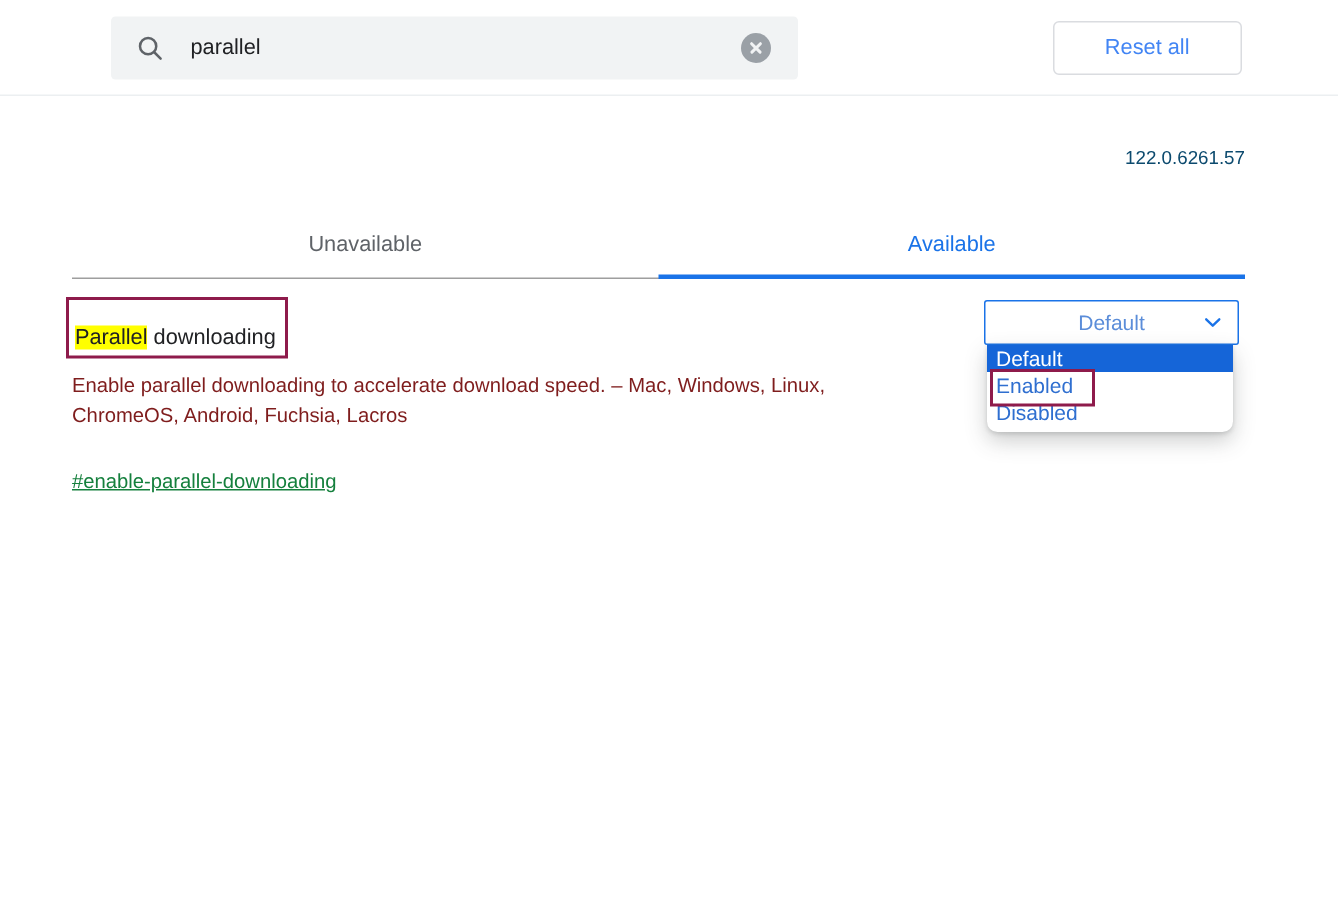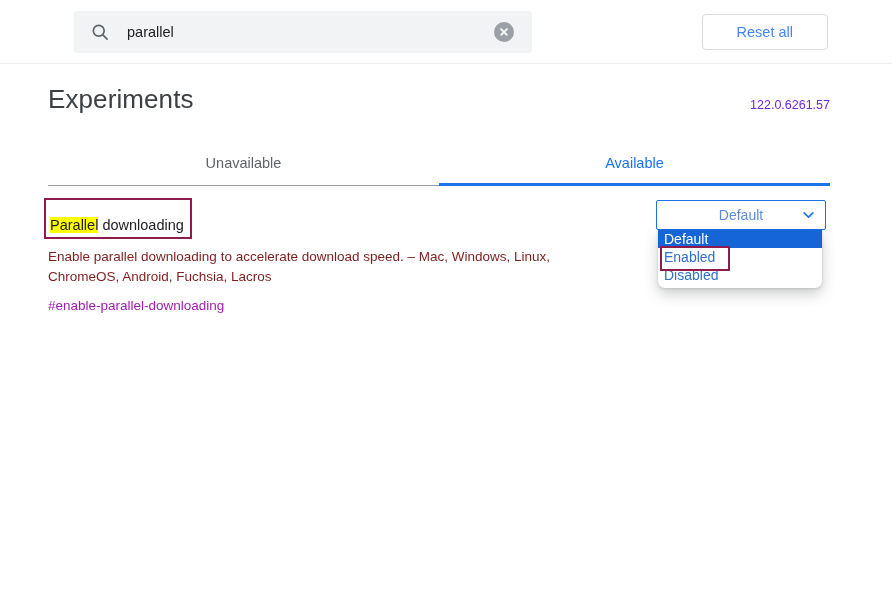--- a/index.html
+++ b/index.html
@@ -110,21 +110,21 @@
     left: 0; top: 0;
     font-size: 26px;
     font-weight: 400;
     color: #3c4043;
     letter-spacing: .1px;
   }
   .version {
     position: absolute;
     right: 0; top: 14px;
     font-size: 12.5px;
-    color: #6d28d9;
+    color: #0c4a6e;
   }
 
   
   .tabs {
     position: absolute;
     left: 48px; top: 78px;
     width: 782px;
     height: 44px;
     display: flex;
     border-bottom: 1px solid #9e9e9e;
@@ -178,23 +178,24 @@
   }
   .exp-desc {
     margin-top: 8px;
     font-size: 13.5px;
     line-height: 20px;
     color: #7f1d1d;
     width: 545px;
   }
   .exp-link {
     display: inline-block;
-    margin-top: 11px;
+    margin-top: 26px;
     font-size: 13.5px;
-    color: #a21caf;
+    color: #15803d;
+    text-decoration: underline;
     cursor: pointer;
   }
 
   
   .select-area {
     position: absolute;
     left: 608px; top: 2px;
     width: 174px;
   }
   .select-trigger {
@@ -270,21 +271,20 @@
     <input class="search-input" type="text" value="parallel" placeholder="Search flags" style="">
     <button class="clear-btn"></button>
   </div>
 
   <button class="reset-btn">Reset all</button>
 </div>
 
 <div class="page">
 
   <div class="heading-row">
-    <div class="page-title">Experiments</div>
     <div class="version">122.0.6261.57</div>
   </div>
 
   <div class="tabs">
     <div class="tab">Unavailable</div>
     <div class="tab active">Available</div>
   </div>
 
   <div class="experiment">
 

